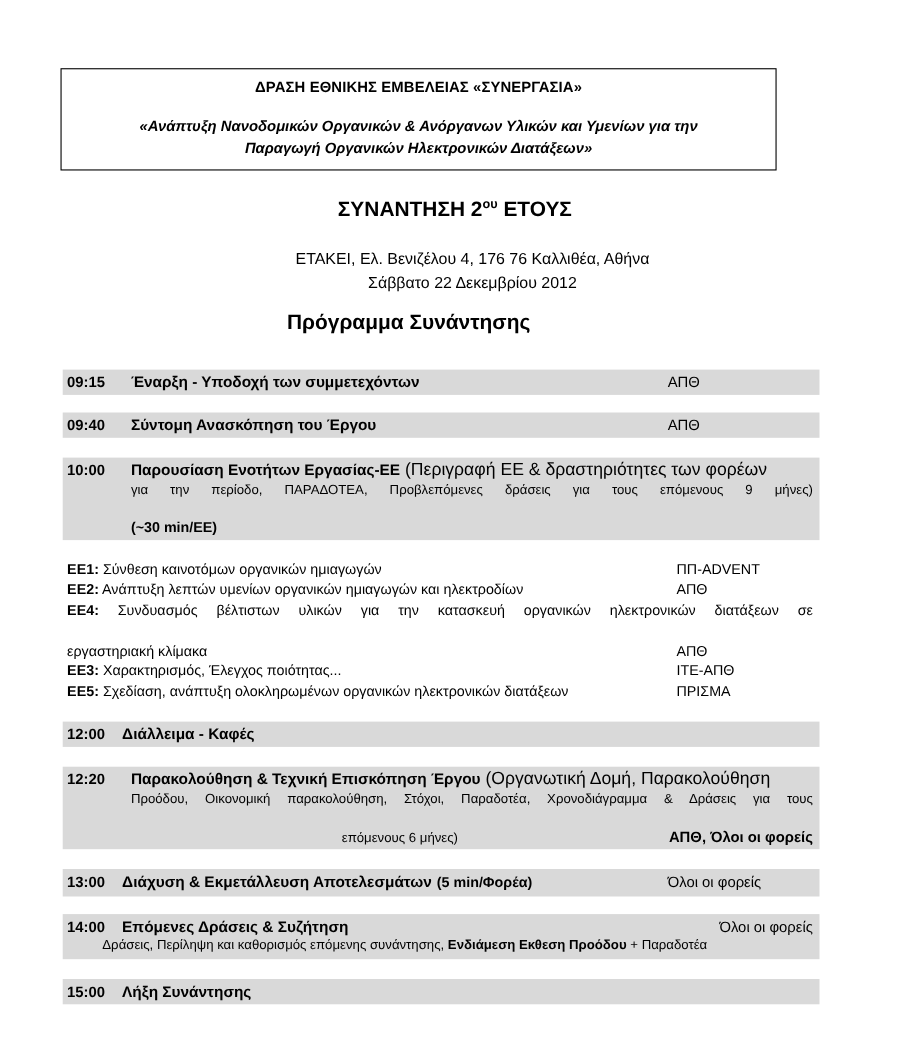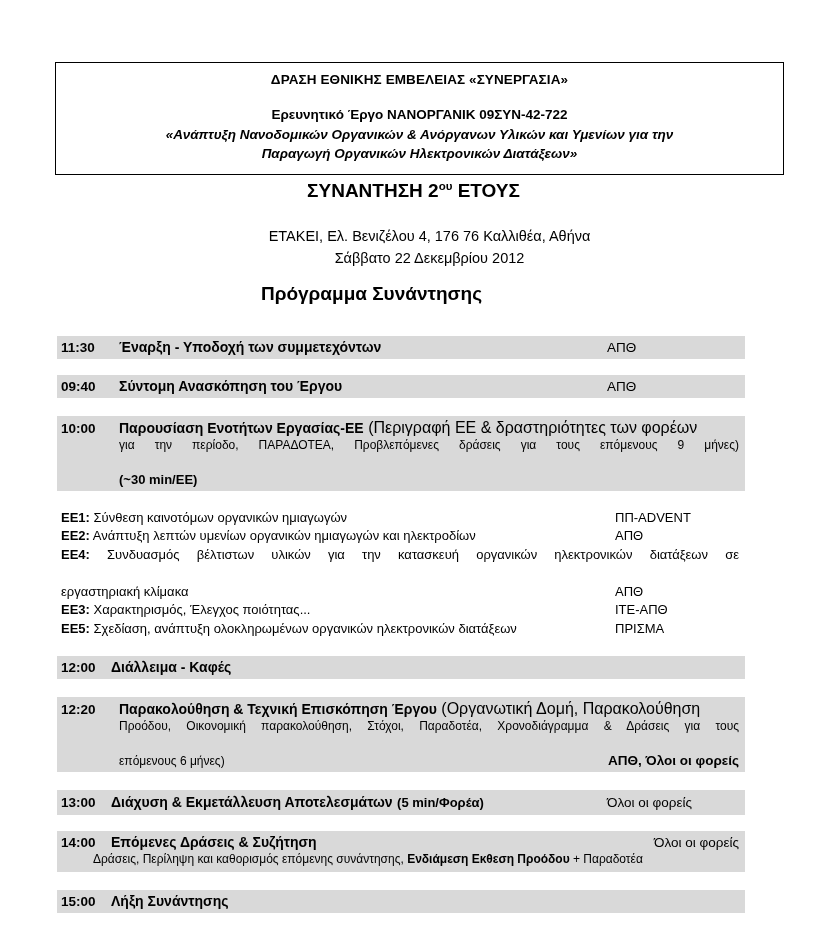--- a/index.html
+++ b/index.html
@@ -19,21 +19,21 @@
     width: 827px;
     height: 950px;
     overflow: hidden;
   }
 
   
   .header-box {
     position: absolute;
     left: 55px;
     top: 62px;
-    width: 729px;
+    width: 651px;
     box-sizing: border-box;
     border: 1.5px solid #000000;
     padding: 8px 10px 10px 10px;
     text-align: center;
   }
   .hb-line1 {
     font-size: 13.5px;
     font-weight: bold;
     letter-spacing: 0.1px;
     line-height: 1.35;
@@ -197,41 +197,40 @@
   .grow { flex: 1 1 auto; }
 </style>
 </head>
 <body>
 
 <div class="page">
 
   <div class="header-box">
     <div class="hb-line1">ΔΡΑΣΗ ΕΘΝΙΚΗΣ ΕΜΒΕΛΕΙΑΣ «ΣΥΝΕΡΓΑΣΙΑ»</div>
     <div class="hb-gap"></div>
-    <div class="hb-line2">Ερευνητικό Έργο ΝΑΝΟΡΓΑΝΙΚ 09ΣΥΝ-42-722</div>
     <div class="hb-line3">«Ανάπτυξη Νανοδομικών Οργανικών &amp; Ανόργανων Υλικών και Υμενίων για την</div>
     <div class="hb-line4">Παραγωγή Οργανικών Ηλεκτρονικών Διατάξεων»</div>
   </div>
 
   <div class="meeting-title">
     <span>ΣΥΝΑΝΤΗΣΗ 2</span><sup>ου</sup> <span>ΕΤΟΥΣ</span>
   </div>
 
   <div class="venue">
     <div>ΕΤΑΚΕΙ, Ελ. Βενιζέλου 4, 176 76 Καλλιθέα, Αθήνα</div>
     <div>Σάββατο 22 Δεκεμβρίου 2012</div>
   </div>
 
   <div class="programme-title">Πρόγραμμα Συνάντησης</div>
 
   <div class="schedule">
 
     <div class="row shaded">
       <div class="line">
-        <span class="time">11:30</span>
+        <span class="time">09:15</span>
         <span class="body title-bold">Έναρξη - Υποδοχή των συμμετεχόντων</span>
         <span class="owner-right">ΑΠΘ</span>
       </div>
     </div>
 
     <div class="spacer-16"></div>
 
     <div class="row shaded">
       <div class="line">
         <span class="time">09:40</span>
@@ -317,21 +316,21 @@
     <div class="row shaded">
       <div class="line">
         <span class="time">12:20</span>
         <span class="body">
           <span class="title-bold">Παρακολούθηση &amp; Τεχνική Επισκόπηση Έργου</span>
           <span class="small-note">(Οργανωτική Δομή, Παρακολούθηση</span>
         </span>
       </div>
       <div class="indent justified force">Προόδου, Οικονομική παρακολούθηση, Στόχοι, Παραδοτέα, Χρονοδιάγραμμα &amp; Δράσεις για τους</div>
       <div class="indent flexline">
-        <span class="grow" style="font-size:12px;">επόμενους 6 μήνες)</span>
+        <span class="grow" style="font-size:12px;text-align:center;">επόμενους 6 μήνες)</span>
         <span class="owner-far">ΑΠΘ, Όλοι οι φορείς</span>
       </div>
     </div>
 
     <div class="spacer-18"></div>
 
     <div class="row shaded">
       <div class="line">
         <span class="time tight">13:00</span>
         <span class="body">

